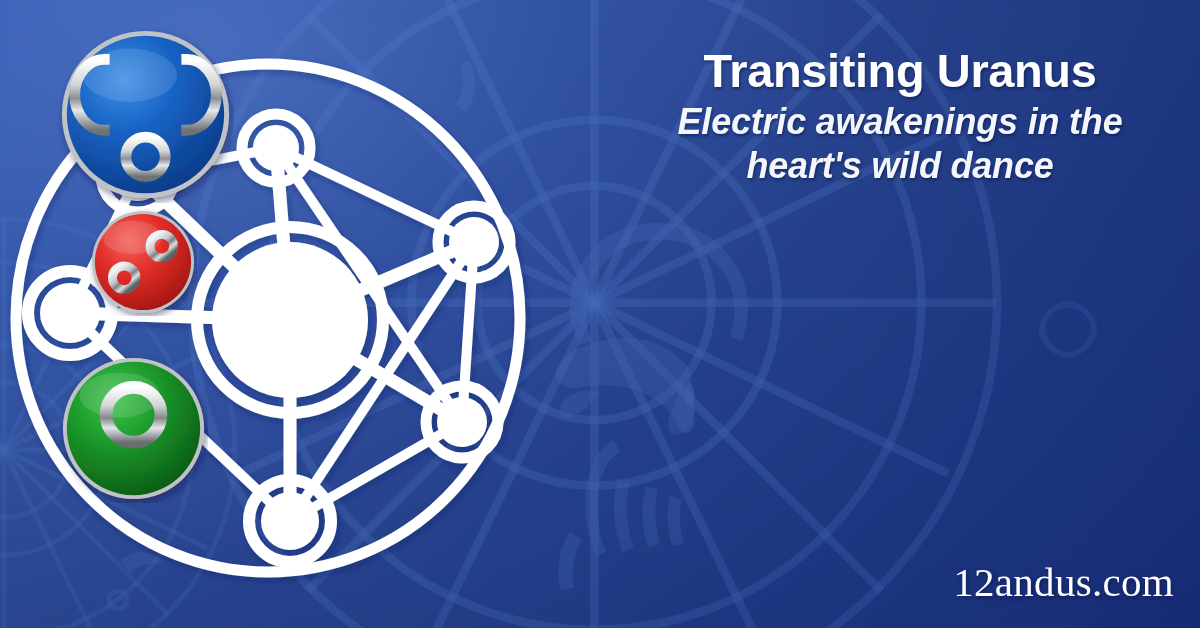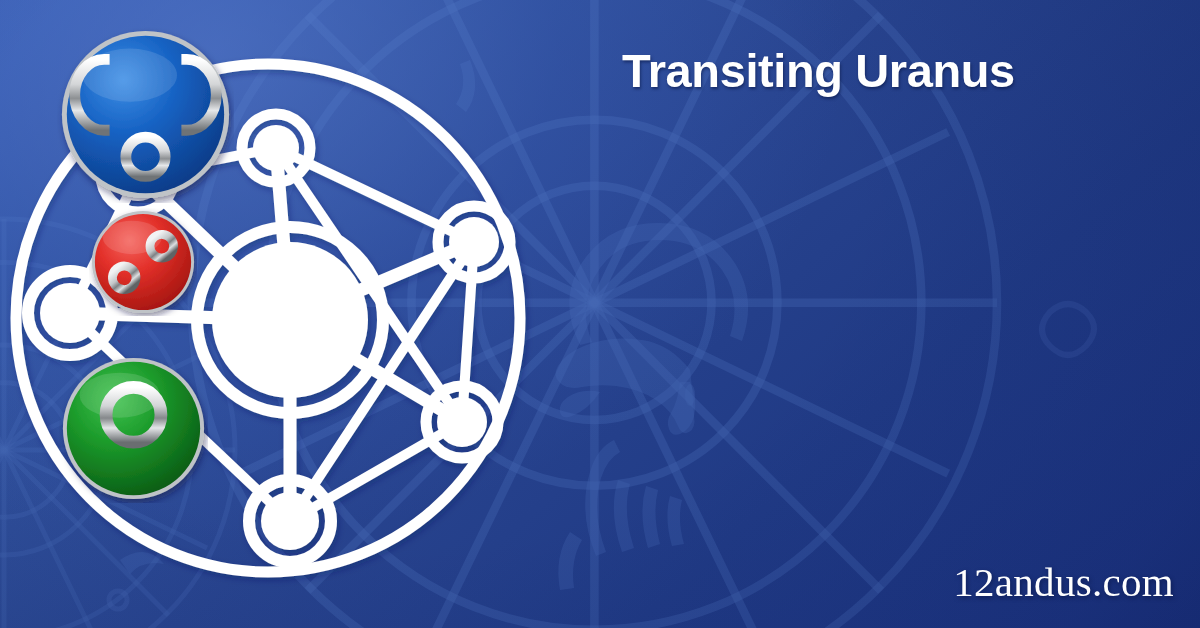--- a/index.html
+++ b/index.html
@@ -10,20 +10,21 @@
   }
   body {
     font-family: "Liberation Sans", sans-serif;
   }
   #banner {
     position: relative;
     width: 1200px;
     height: 628px;
     overflow: hidden;
     background: #14532d;
+    text-align: center;
   }
   
   .bg-base {
     position: absolute;
     inset: 0;
     background:
       radial-gradient(ellipse 900px 700px at 18% 8%,
          rgba(86,122,206,0.55) 0%,
          rgba(58,94,184,0.30) 38%,
          rgba(40,70,160,0.00) 70%),
@@ -337,17 +338,21 @@
         <line x1="76" y1="90" x2="76" y2="140"></line>
         <line x1="50" y1="116" x2="102" y2="116"></line>
       </g>
     </svg>
   </div>
 
   <div class="textblock">
     <h1 class="headline">
       <span>Transiting Uranus</span><br>
     </h1>
+    <p class="subhead">
+      <span>Electric awakenings in the</span><br>
+      <span>heart's wild dance</span>
+    </p>
   </div>
 
   <div class="brand">12andus.com</div>
 
 </div>
 
 </body></html>

